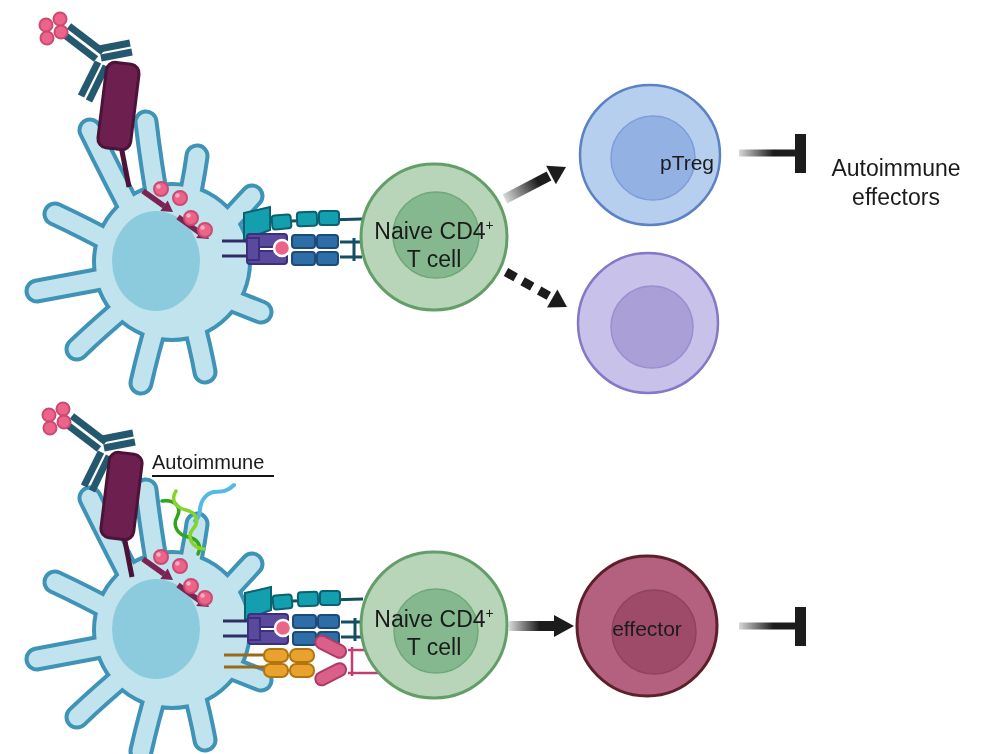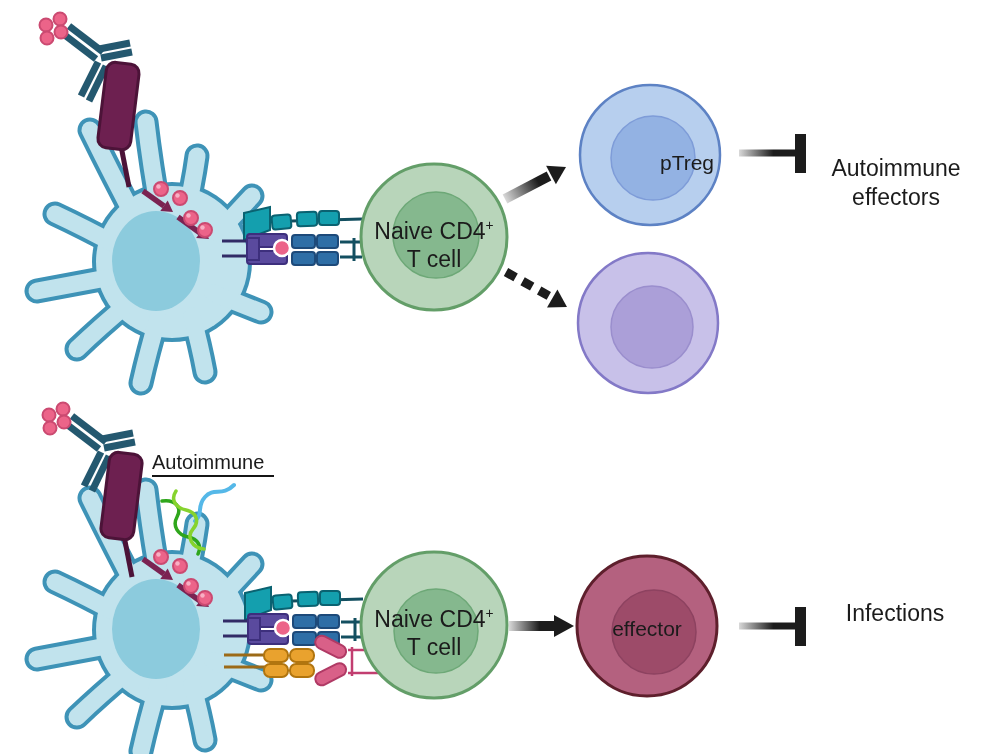--- a/index.html
+++ b/index.html
@@ -248,15 +248,14 @@
   <span class="line">effectors</span>
 </div>
 
 <div class="label lbl-adjuvants" style="left:152px;top:450px;">Autoimmune</div>
 <div class="label lbl-naive" style="left:354px;top:605px;">
   <span class="line"><span>Naive CD4</span><sup>+</sup></span>
   <span class="line">T cell</span>
 </div>
 <div class="label lbl-cell" style="left:577px;top:616px;">effector</div>
 <div class="label lbl-outcome" style="left:810px;top:599px;width:170px;">
-  <span class="line">Infections</span>
 </div>
 </div>
 
 </body></html>

